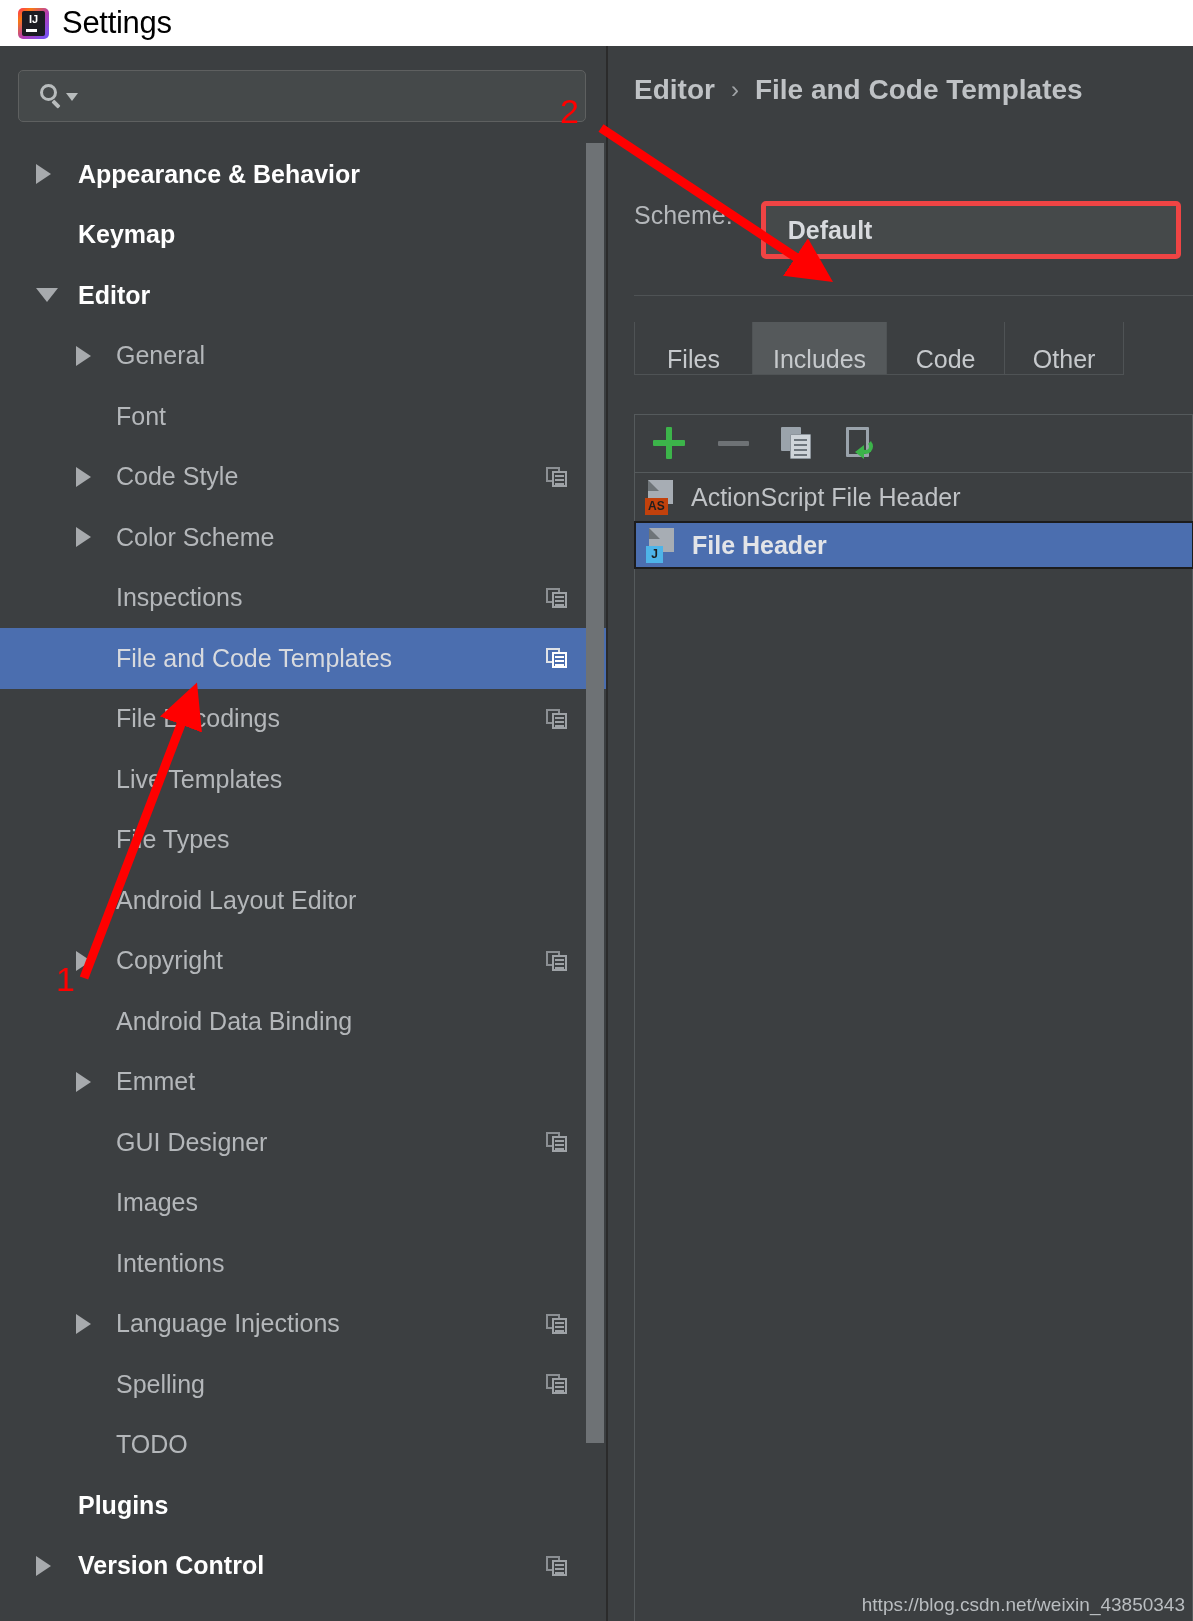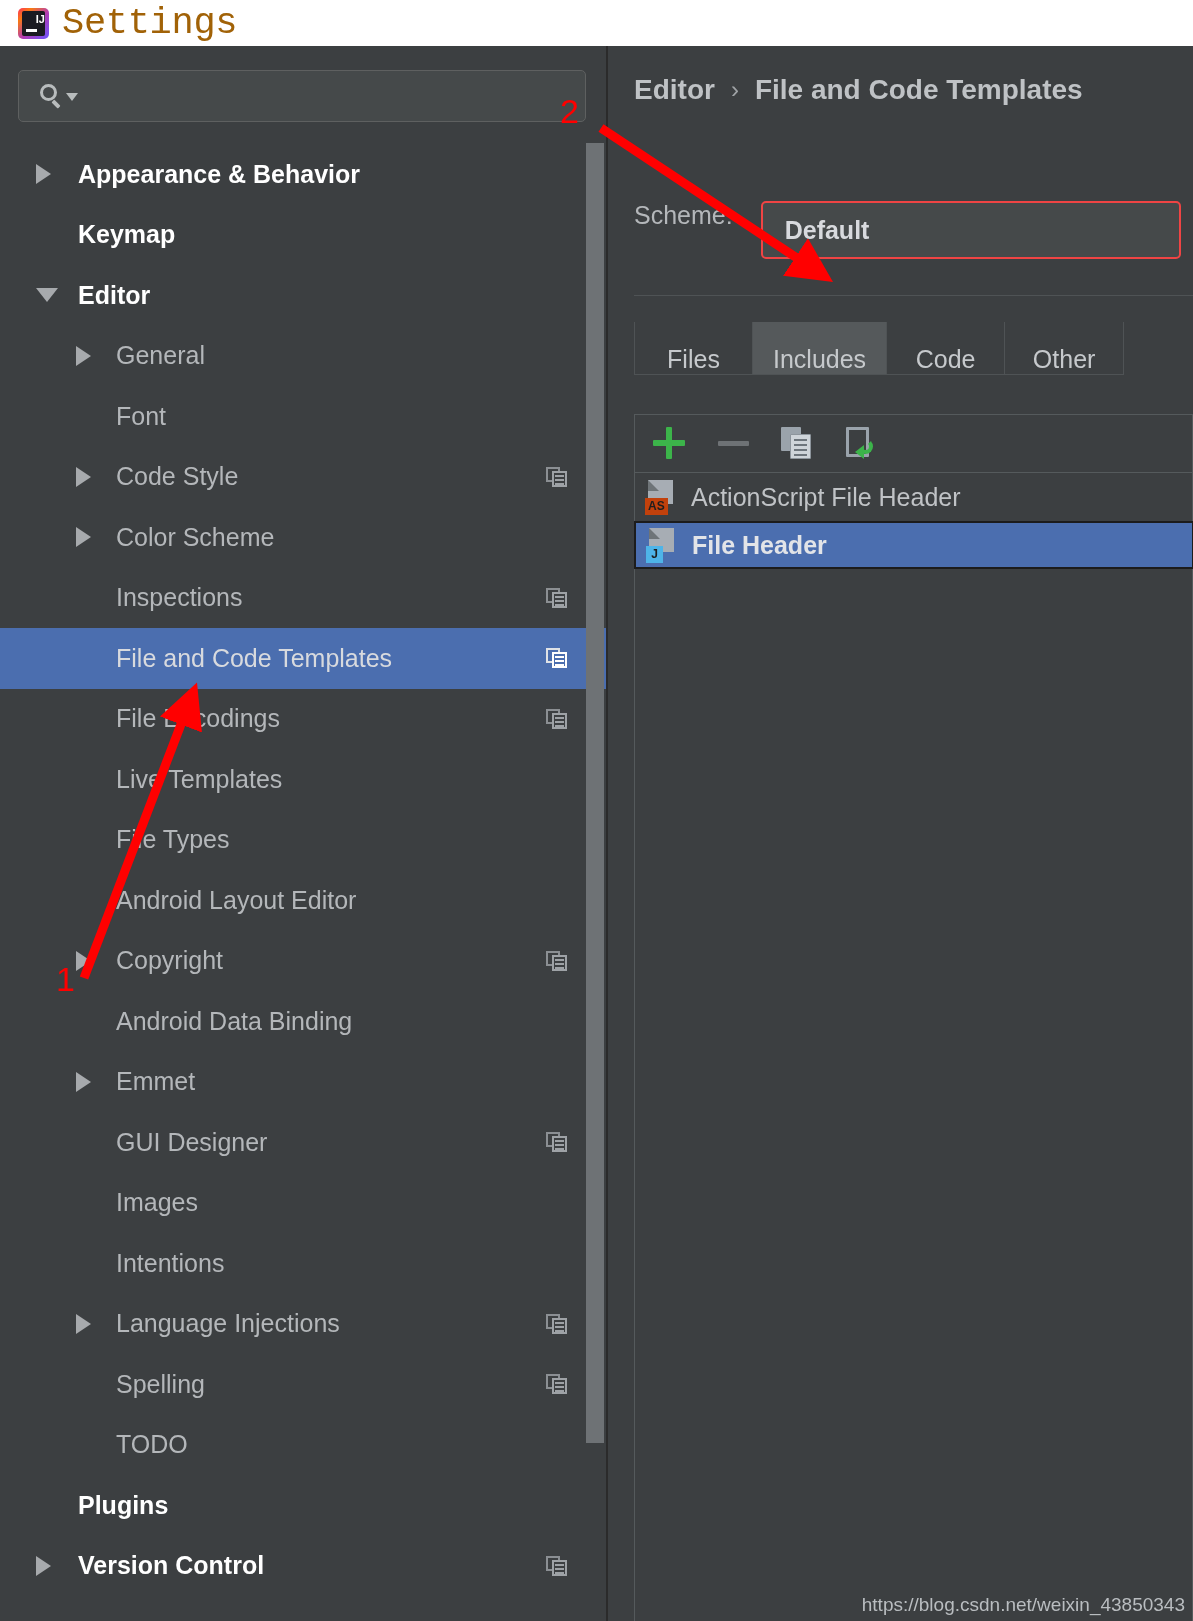--- a/index.html
+++ b/index.html
@@ -23,28 +23,28 @@
     background: linear-gradient(135deg, #fe315d 0%, #f97a12 22%, #b33bb4 55%, #6b57ff 100%);
     border-radius: 5px;
   }
   .ij-logo .plate {
     position: absolute; left: 4px; top: 5px; width: 23px; height: 25px;
     background: #1b1b22; border-radius: 2px;
   }
   .ij-logo .ij {
     position: absolute; left: 4px; top: 5px; width: 23px; height: 16px;
     color: #ffffff; font-size: 11px; font-weight: bold; line-height: 16px;
-    text-align: right; letter-spacing: 0px; font-family: "Liberation Sans", sans-serif;
+    text-align: center; letter-spacing: 0px; font-family: "Liberation Sans", sans-serif;
   }
   .ij-logo .bar {
     position: absolute; left: 8px; top: 23px; width: 11px; height: 3px; background: #ffffff;
   }
   .title-text {
-    margin-left: 10px; font-size: 37px; color: #a16207;
-    font-family: Liberation Mono, monospace; letter-spacing: -0.3px;
+    margin-left: 10px; font-size: 31px; color: #000000;
+    font-family: Liberation Sans, sans-serif; letter-spacing: -0.3px;
   }
 
   
   .sidebar {
     position: absolute; left: 0; top: 46px; width: 608px; height: 1575px;
     background: #3c3f41; border-right: 2px solid #2b2b2b; overflow: hidden;
   }
   .search-box {
     position: absolute; left: 18px; top: 24px; width: 568px; height: 52px;
     background: #45494a; border: 1px solid #5e6060; border-radius: 5px;
@@ -125,21 +125,21 @@
     display: flex; align-items: center; gap: 16px;
   }
   .bc-sep { color: #a0a3a6; font-weight: normal; font-size: 24px; }
 
   .scheme-row {
     position: absolute; left: 24px; top: 155px; display: flex; align-items: flex-start;
   }
   .scheme-label { font-size: 25px; color: #b4b7ba; }
   .scheme-select {
     margin-left: 28px; width: 420px; height: 58px;
-    background: #45494a; border: 2px solid #ef4444; border-radius: 5px;
+    background: #45494a; border: 5px solid #ef4444; border-radius: 5px;
     color: #d8dade; font-size: 25px; font-weight: bold;
     display: flex; align-items: center; padding-left: 22px;
   }
 
   .hr {
     position: absolute; left: 24px; top: 249px; width: 559px; height: 1px;
     background: #4f5355;
   }
 
   .tabs {

